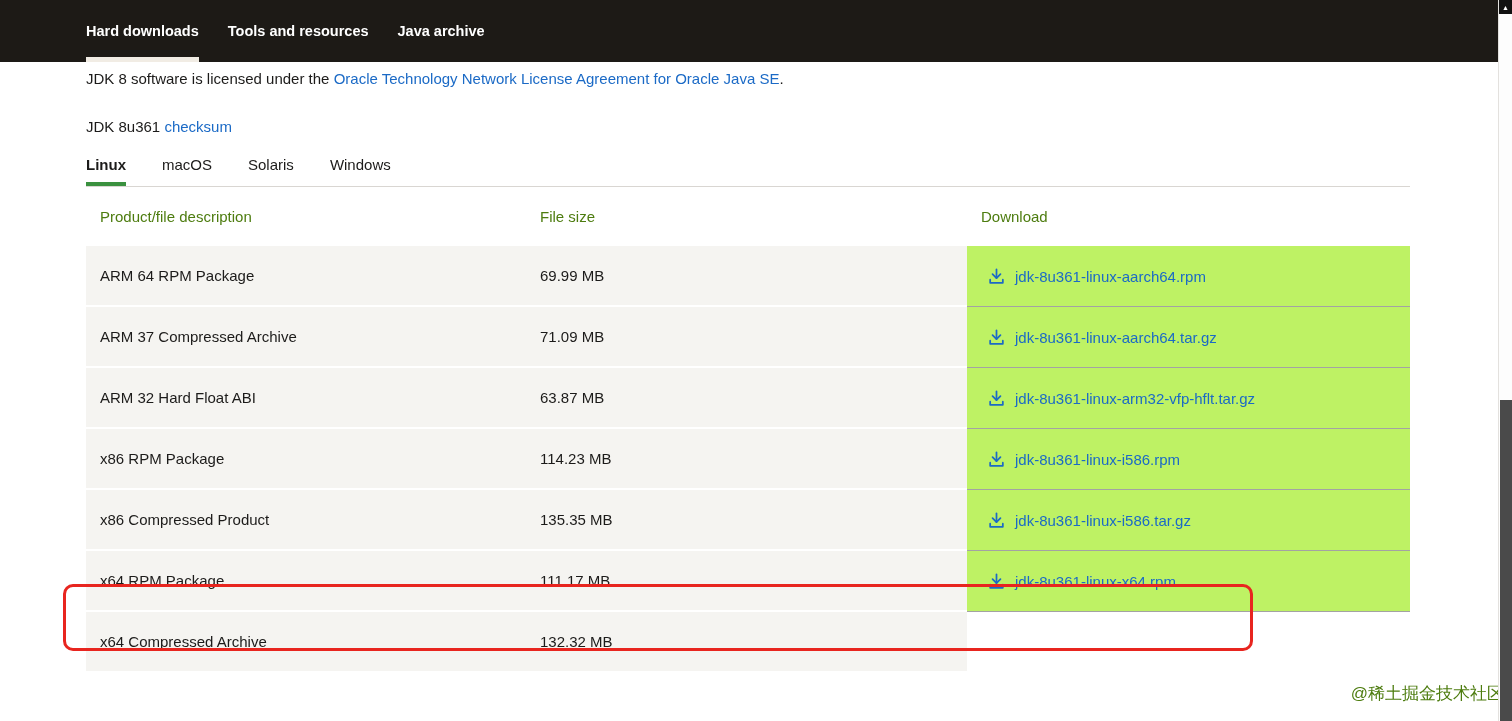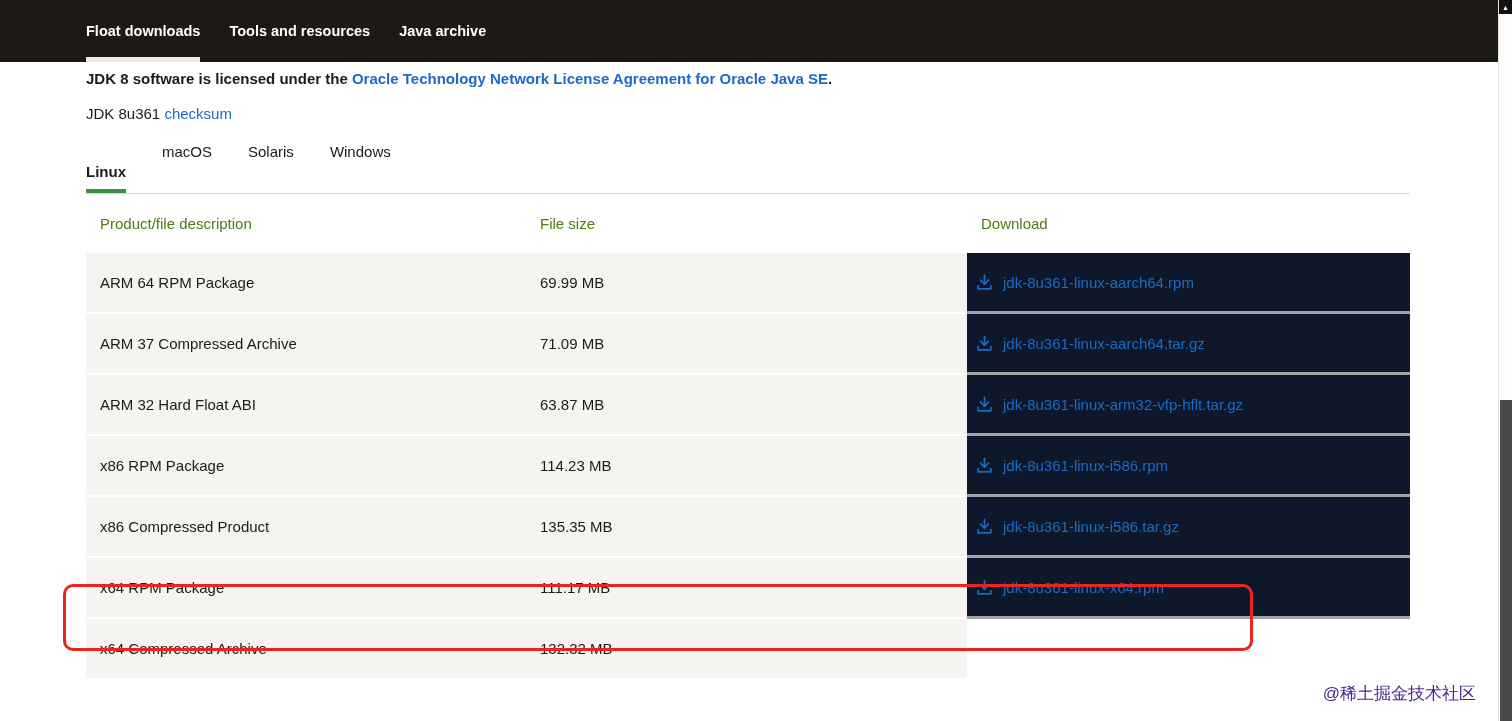--- a/index.html
+++ b/index.html
@@ -40,24 +40,23 @@
   
   .content {
     margin-left: 86px;
     width: 1324px;
   }
   .license-line {
     margin-top: 6px;
     font-size: 15px;
     line-height: 22px;
     color: #1c1b1a;
-    font-weight: bold;
   }
   .checksum-line {
-    margin-top: 13px;
+    margin-top: 26px;
     font-size: 15px;
     line-height: 22px;
     color: #1c1b1a;
   }
   a.blue-link, .blue-link {
     color: #1b6ac6;
     text-decoration: none;
     cursor: pointer;
   }
 
@@ -72,21 +71,20 @@
     font-size: 15px;
     line-height: 22px;
     padding-bottom: 10px;
     color: #1c1b1a;
     cursor: pointer;
   }
   .os-tab.active {
     font-weight: 700;
     padding-bottom: 6px;
     border-bottom: 4px solid #3a913f;
-    margin-top: 20px;
   }
 
   
   .dl-table { width: 1324px; }
   .t-header, .t-row {
     display: grid;
     grid-template-columns: 440px 441px 443px;
   }
   .t-header { height: 59px; align-items: center; }
   .t-header .hcell {
@@ -101,23 +99,23 @@
     padding-left: 14px;
     font-size: 15px;
     height: 100%;
   }
   .c-desc, .c-size {
     background: #f5f4f1;
     border-bottom: 2px solid #ffffff;
     color: #1c1b1a;
   }
   .c-dl {
-    background: #0f172a;
-    border-bottom: 3px solid #a3a3a3;
-    padding-left: 8px;
+    background: #bef264;
+    border-bottom: 1px solid #a3a3a3;
+    padding-left: 20px;
   }
   .dl-link {
     display: flex;
     align-items: center;
     gap: 9px;
     color: #1b6ac6;
     text-decoration: none;
     cursor: pointer;
     font-size: 15px;
   }
@@ -145,23 +143,23 @@
     color: #ffffff;
     font-size: 13.5px;
     font-weight: 700;
     padding: 12px 14px 16px 14px;
     border: none;
     border-radius: 2px;
     cursor: pointer;
   }
   .watermark {
     position: absolute;
-    right: 36px;
+    right: 8px;
     bottom: 16px;
-    color: #4c1d95;
+    color: #4d7c0f;
     font-size: 17px;
     z-index: 6;
     margin-top: 28px;
   }
 
   
   .scrollbar {
     position: absolute;
     top: 0; right: 0;
     width: 14px;
@@ -188,21 +186,21 @@
     height: 321px;
     background: #4a4a4a;
     cursor: pointer;
   }
 </style>
 </head>
 <body>
 
 <div class="topnav">
   <div class="nav-item">
-    <span>Float downloads</span>
+    <span>Hard downloads</span>
     <span class="indicator"></span>
   </div>
   <div class="nav-item">
     <span>Tools and resources</span>
   </div>
   <div class="nav-item">
     <span>Java archive</span>
   </div>
 </div>
 

